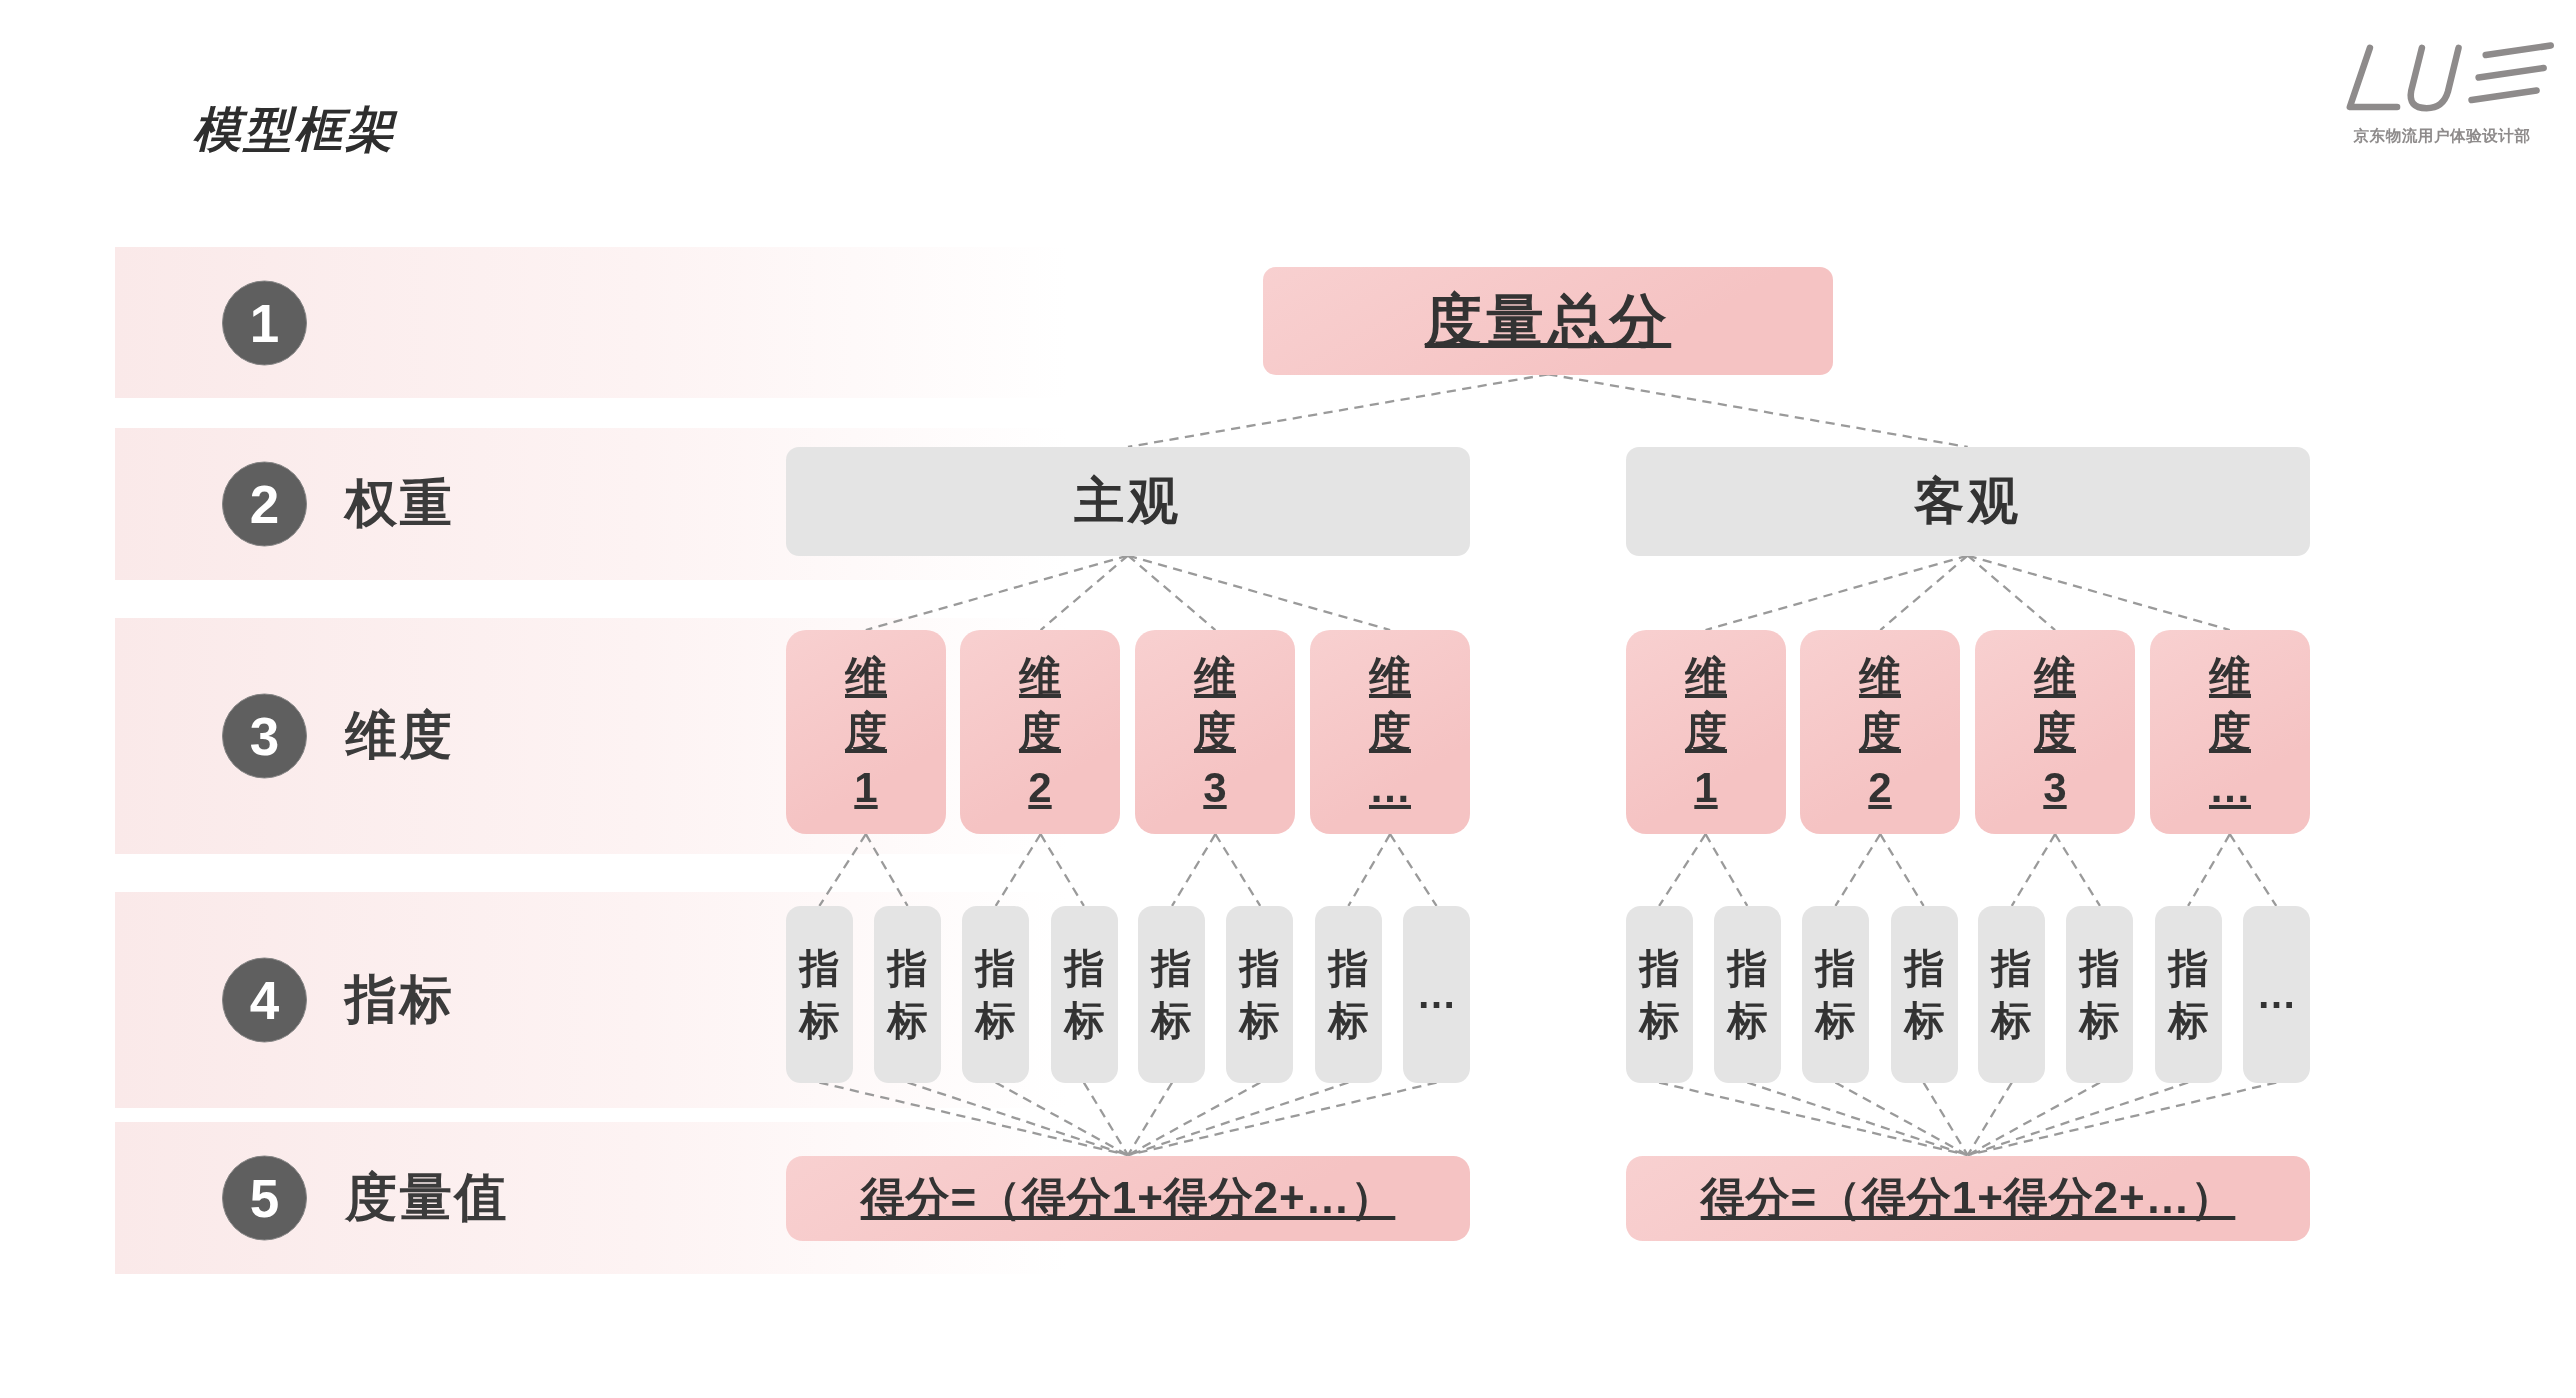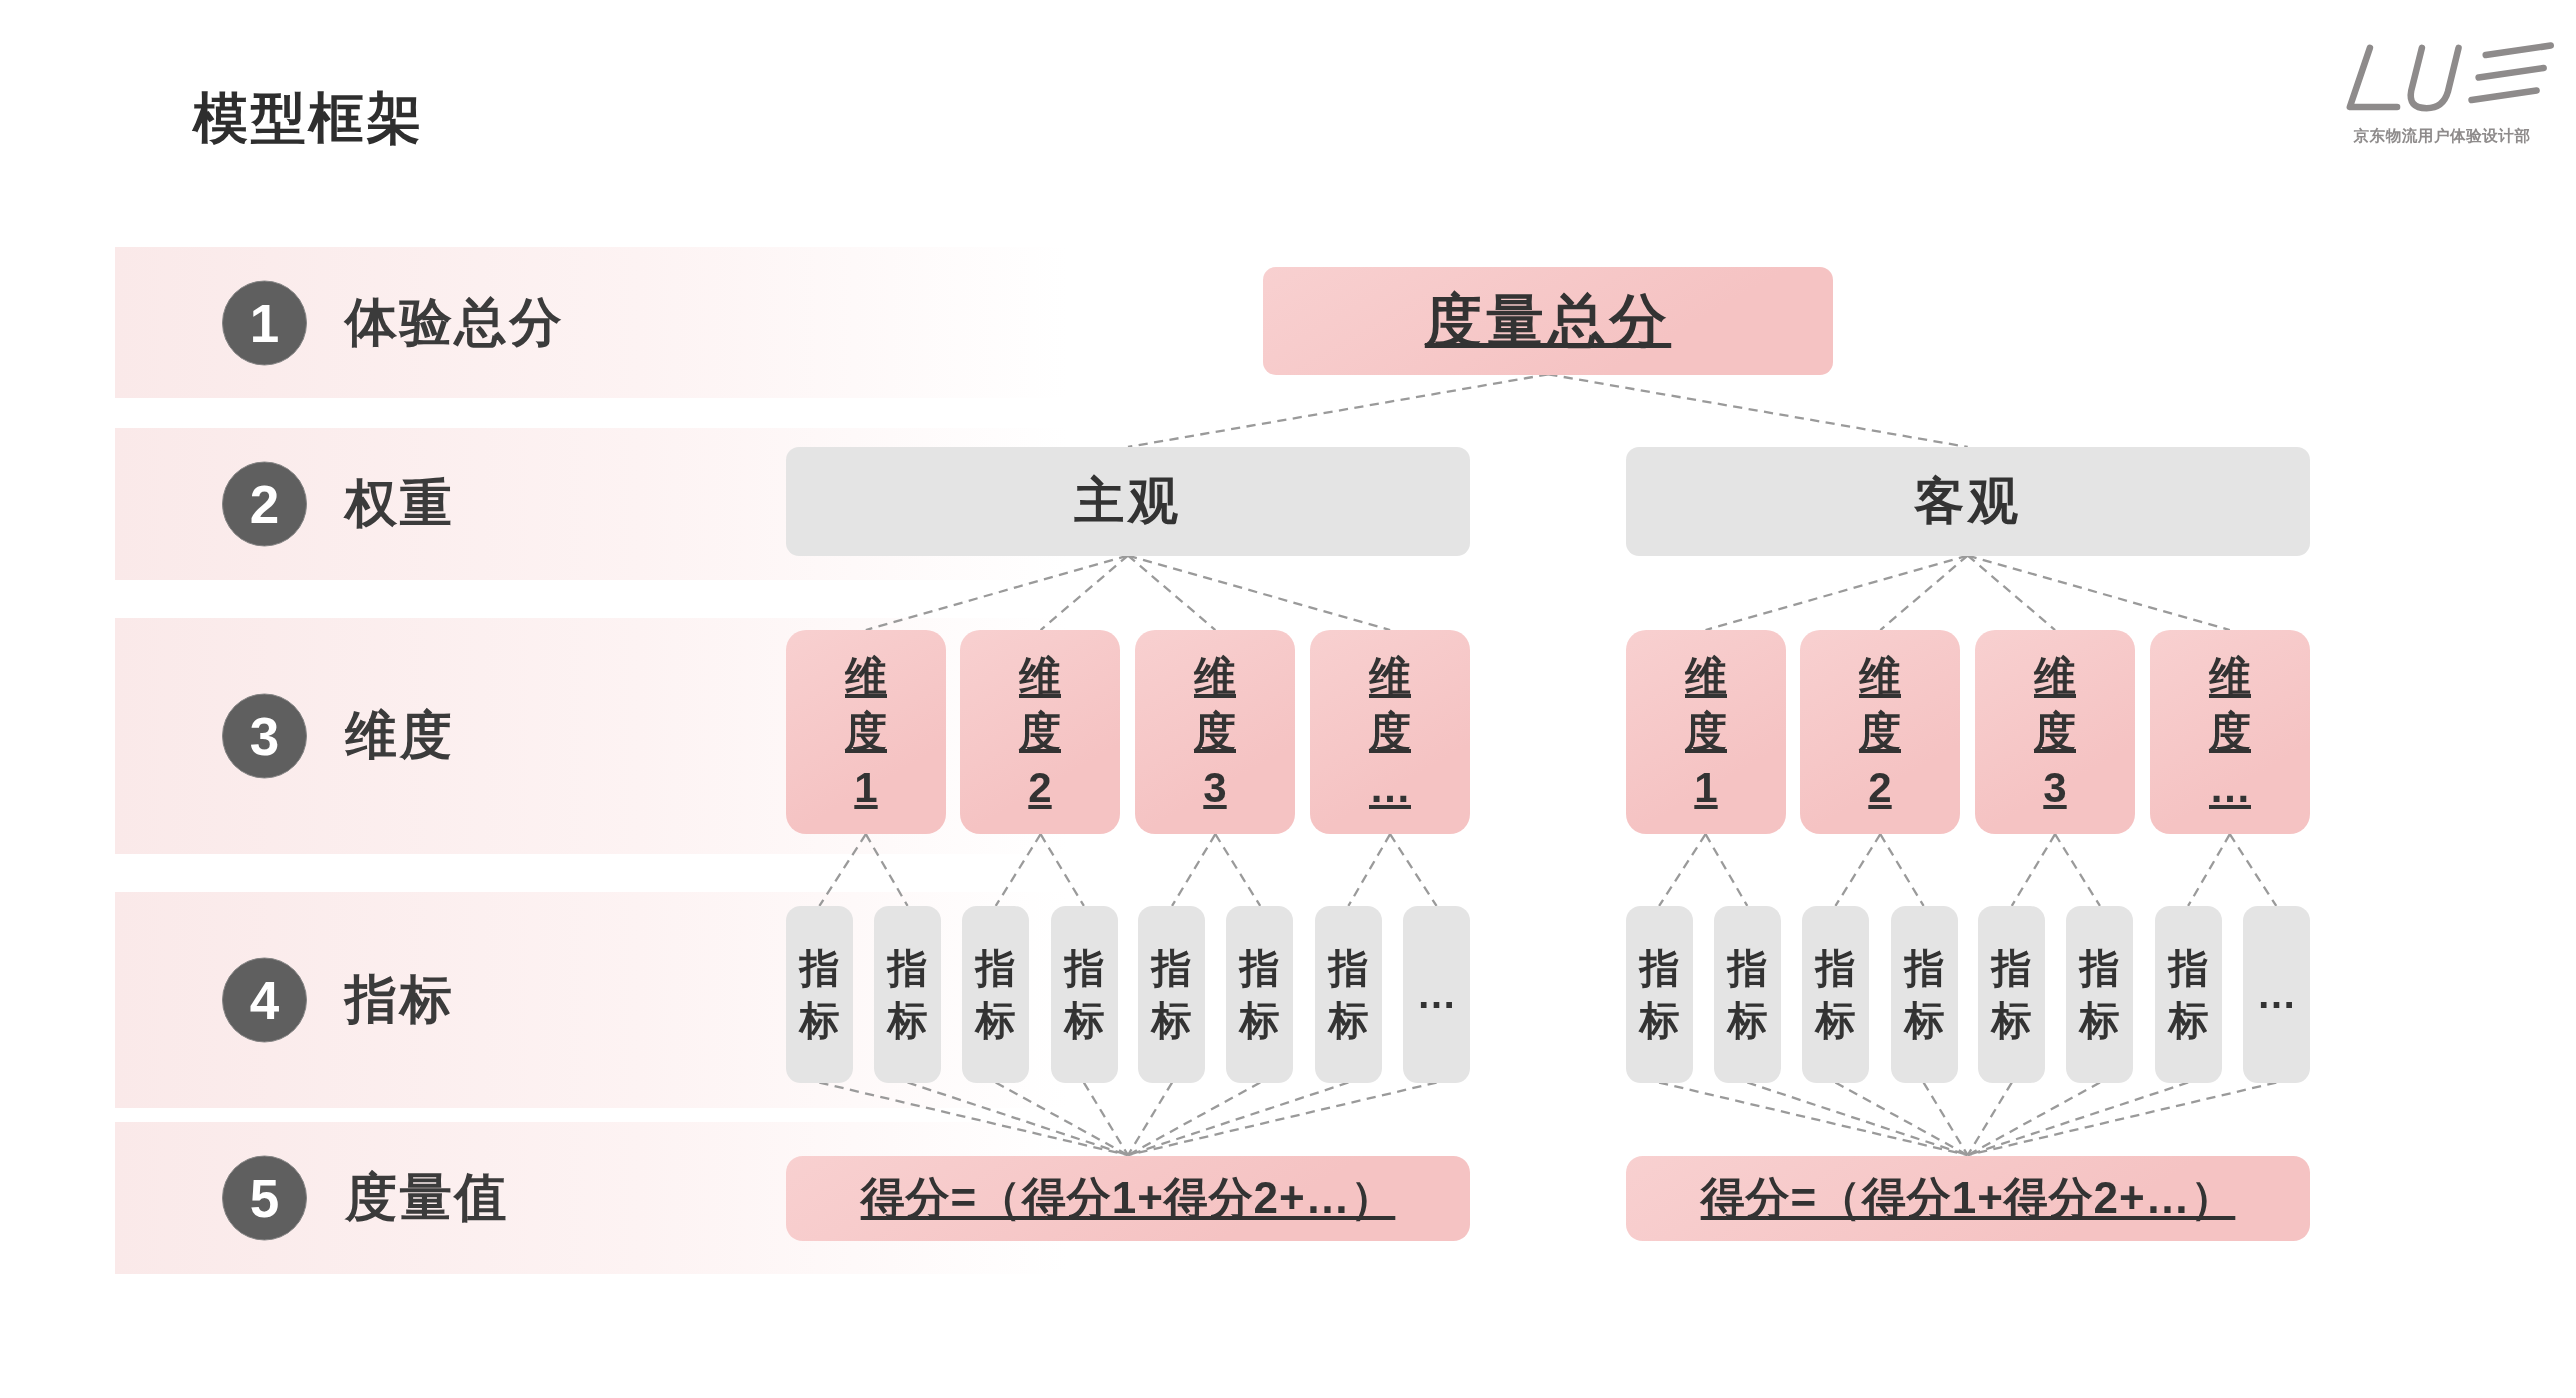--- a/index.html
+++ b/index.html
@@ -1,20 +1,20 @@
 <!DOCTYPE html>
 <html style="--accent-pink: #f5c3c3; --pink-light: #f8d0d0; --band-pink: #fae9e9; --box-gray: #e4e4e4; --line-gray: #9a9a9a; --text-dark: #333333; --badge-gray: #5f5f5f; --logo-gray: #8e8b8b;font-size:14.7px"><head>
 <meta charset="utf-8">
 <style>
   html,body{margin:0;padding:0;background:#ffffff;}
   body{font-family:"Liberation Sans","DejaVu Sans",sans-serif;}
   .stage{position:relative;width:2576px;height:1398px;background:#ffffff;overflow:hidden;}
 
-  .title{position:absolute;left:193px;top:82px;font-size:55px;font-weight:800;
-         color:#2e2e2e;letter-spacing:2.8px;white-space:nowrap;}
+  .title{position:absolute;left:193px;top:98px;font-size:48px;font-weight:800;
+         color:#2e2e2e;letter-spacing:2.8px;white-space:nowrap;font-style:italic;}
 
   .logo{position:absolute;left:2317px;top:42px;width:250px;text-align:center;}
   .logo-mark{display:block;margin:0 auto;}
   .logo-mark path{stroke:var(--logo-gray,#8e8b8b);stroke-width:5.5;fill:none;
                   stroke-linecap:round;stroke-linejoin:round;}
   .logo-sub{margin-top:5.5px;font-size:15.6px;font-weight:600;color:var(--logo-gray,#8e8b8b);
             letter-spacing:0.5px;white-space:nowrap;}
 
   .band{position:absolute;left:115px;width:952px;
         background:linear-gradient(90deg,var(--band-pink,#fae9e9) 0%,#fdf3f3 55%,rgba(255,255,255,0) 100%);}
@@ -51,21 +51,20 @@
       <path d="M44 5 L27 55 L67 55"></path>
       <path d="M88 5 L79 41 Q76 56 92 56 Q106 56 110 42 L119 5"></path>
       <path d="M142 11 L197 3 M136 30 L191 22 M130 49 L185 41"></path>
     </svg>
     <div class="logo-sub">京东物流用户体验设计部</div>
   </div>
 
   <div id="bands">
       <div class="band" style="top: 247px; height: 151px;">
         <div class="badge">1</div>
-        <div class="band-label">体验总分</div>
       </div>
       <div class="band" style="top: 428px; height: 152px;">
         <div class="badge">2</div>
         <div class="band-label">权重</div>
       </div>
       <div class="band" style="top: 618px; height: 236px;">
         <div class="badge">3</div>
         <div class="band-label">维度</div>
       </div>
       <div class="band" style="top: 892px; height: 216px;">

